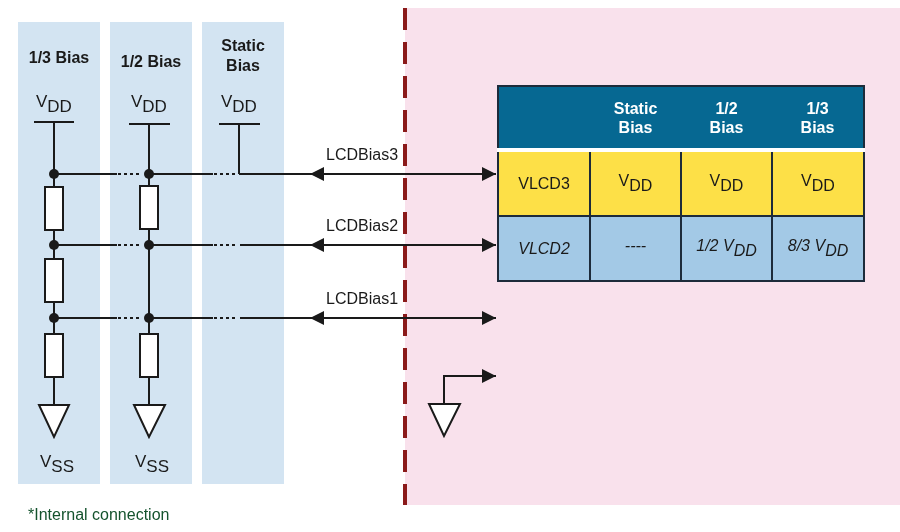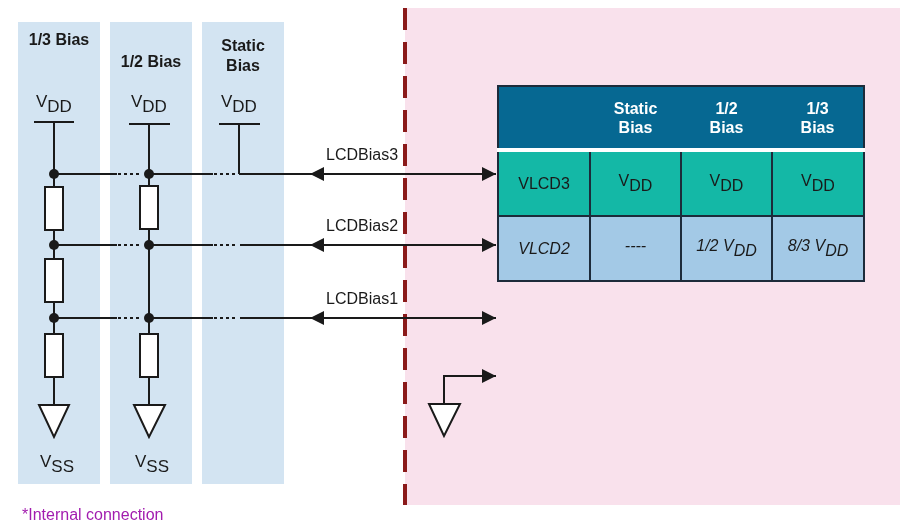--- a/index.html
+++ b/index.html
@@ -4,35 +4,35 @@
 <style>
   html, body { margin:0; padding:0; background:#ffffff; }
   body { width:900px; height:532px; position:relative; overflow:hidden; font-family:"Liberation Sans", sans-serif; color:#1a1a1a; }
   .pink { position:absolute; left:405px; top:8px; width:495px; height:497px; background:#f9e1ec; }
   .col-panel { position:absolute; top:22px; width:82px; height:462px; background:#d3e4f2; }
   .col-title { position:absolute; left:0; width:100%; text-align:center; font-weight:bold; font-size:16px; line-height:20px; color:#1a1a1a; }
   svg.wires { position:absolute; left:0; top:0; }
   .vlabel { position:absolute; font-size:17px; color:#1a1a1a; white-space:nowrap; }
   .vlabel sub { font-size:17px; vertical-align:-5px; }
   .bias-label { position:absolute; font-size:16px; color:#1a1a1a;margin-left:11px; }
-  .footnote { position:absolute; left:22px; top:506px; font-size:16px; color:#a21caf; }
+  .footnote { position:absolute; left:28px; top:506px; font-size:16px; color:#14532d; }
   table.vt { position:absolute; left:497px; top:85px; border-collapse:collapse; border:2px solid #1d2b3a; }
   table.vt th { background:#066892; color:#ffffff; font-weight:bold; font-size:16px; line-height:19px; height:61px; padding:0; text-align:center; border-bottom:4px solid #ffffff; }
   table.vt td { height:63px; padding:0; text-align:center; font-size:16px; border:2px solid #1d2b3a; color:#1a1a1a; }
   table.vt td sub { font-size:16px; vertical-align:-5px; }
-  table.vt tr.dark td { background:#14b8a6; }
+  table.vt tr.dark td { background:#fde047; }
   table.vt tr.light td { background:#a3c9e6;font-style:italic; }
 </style>
 </head>
 <body>
 
 <div class="pink"></div>
 
 <div class="col-panel" style="left:18px">
-  <div class="col-title" style="top:8px">1/3 Bias</div>
+  <div class="col-title" style="top:26px">1/3 Bias</div>
 </div>
 <div class="col-panel" style="left:110px">
   <div class="col-title" style="top:30px">1/2 Bias</div>
 </div>
 <div class="col-panel" style="left:202px">
   <div class="col-title" style="top:14px">Static</div>
   <div class="col-title" style="top:34px">Bias</div>
 </div>
 
 <svg class="wires" width="900" height="532">

